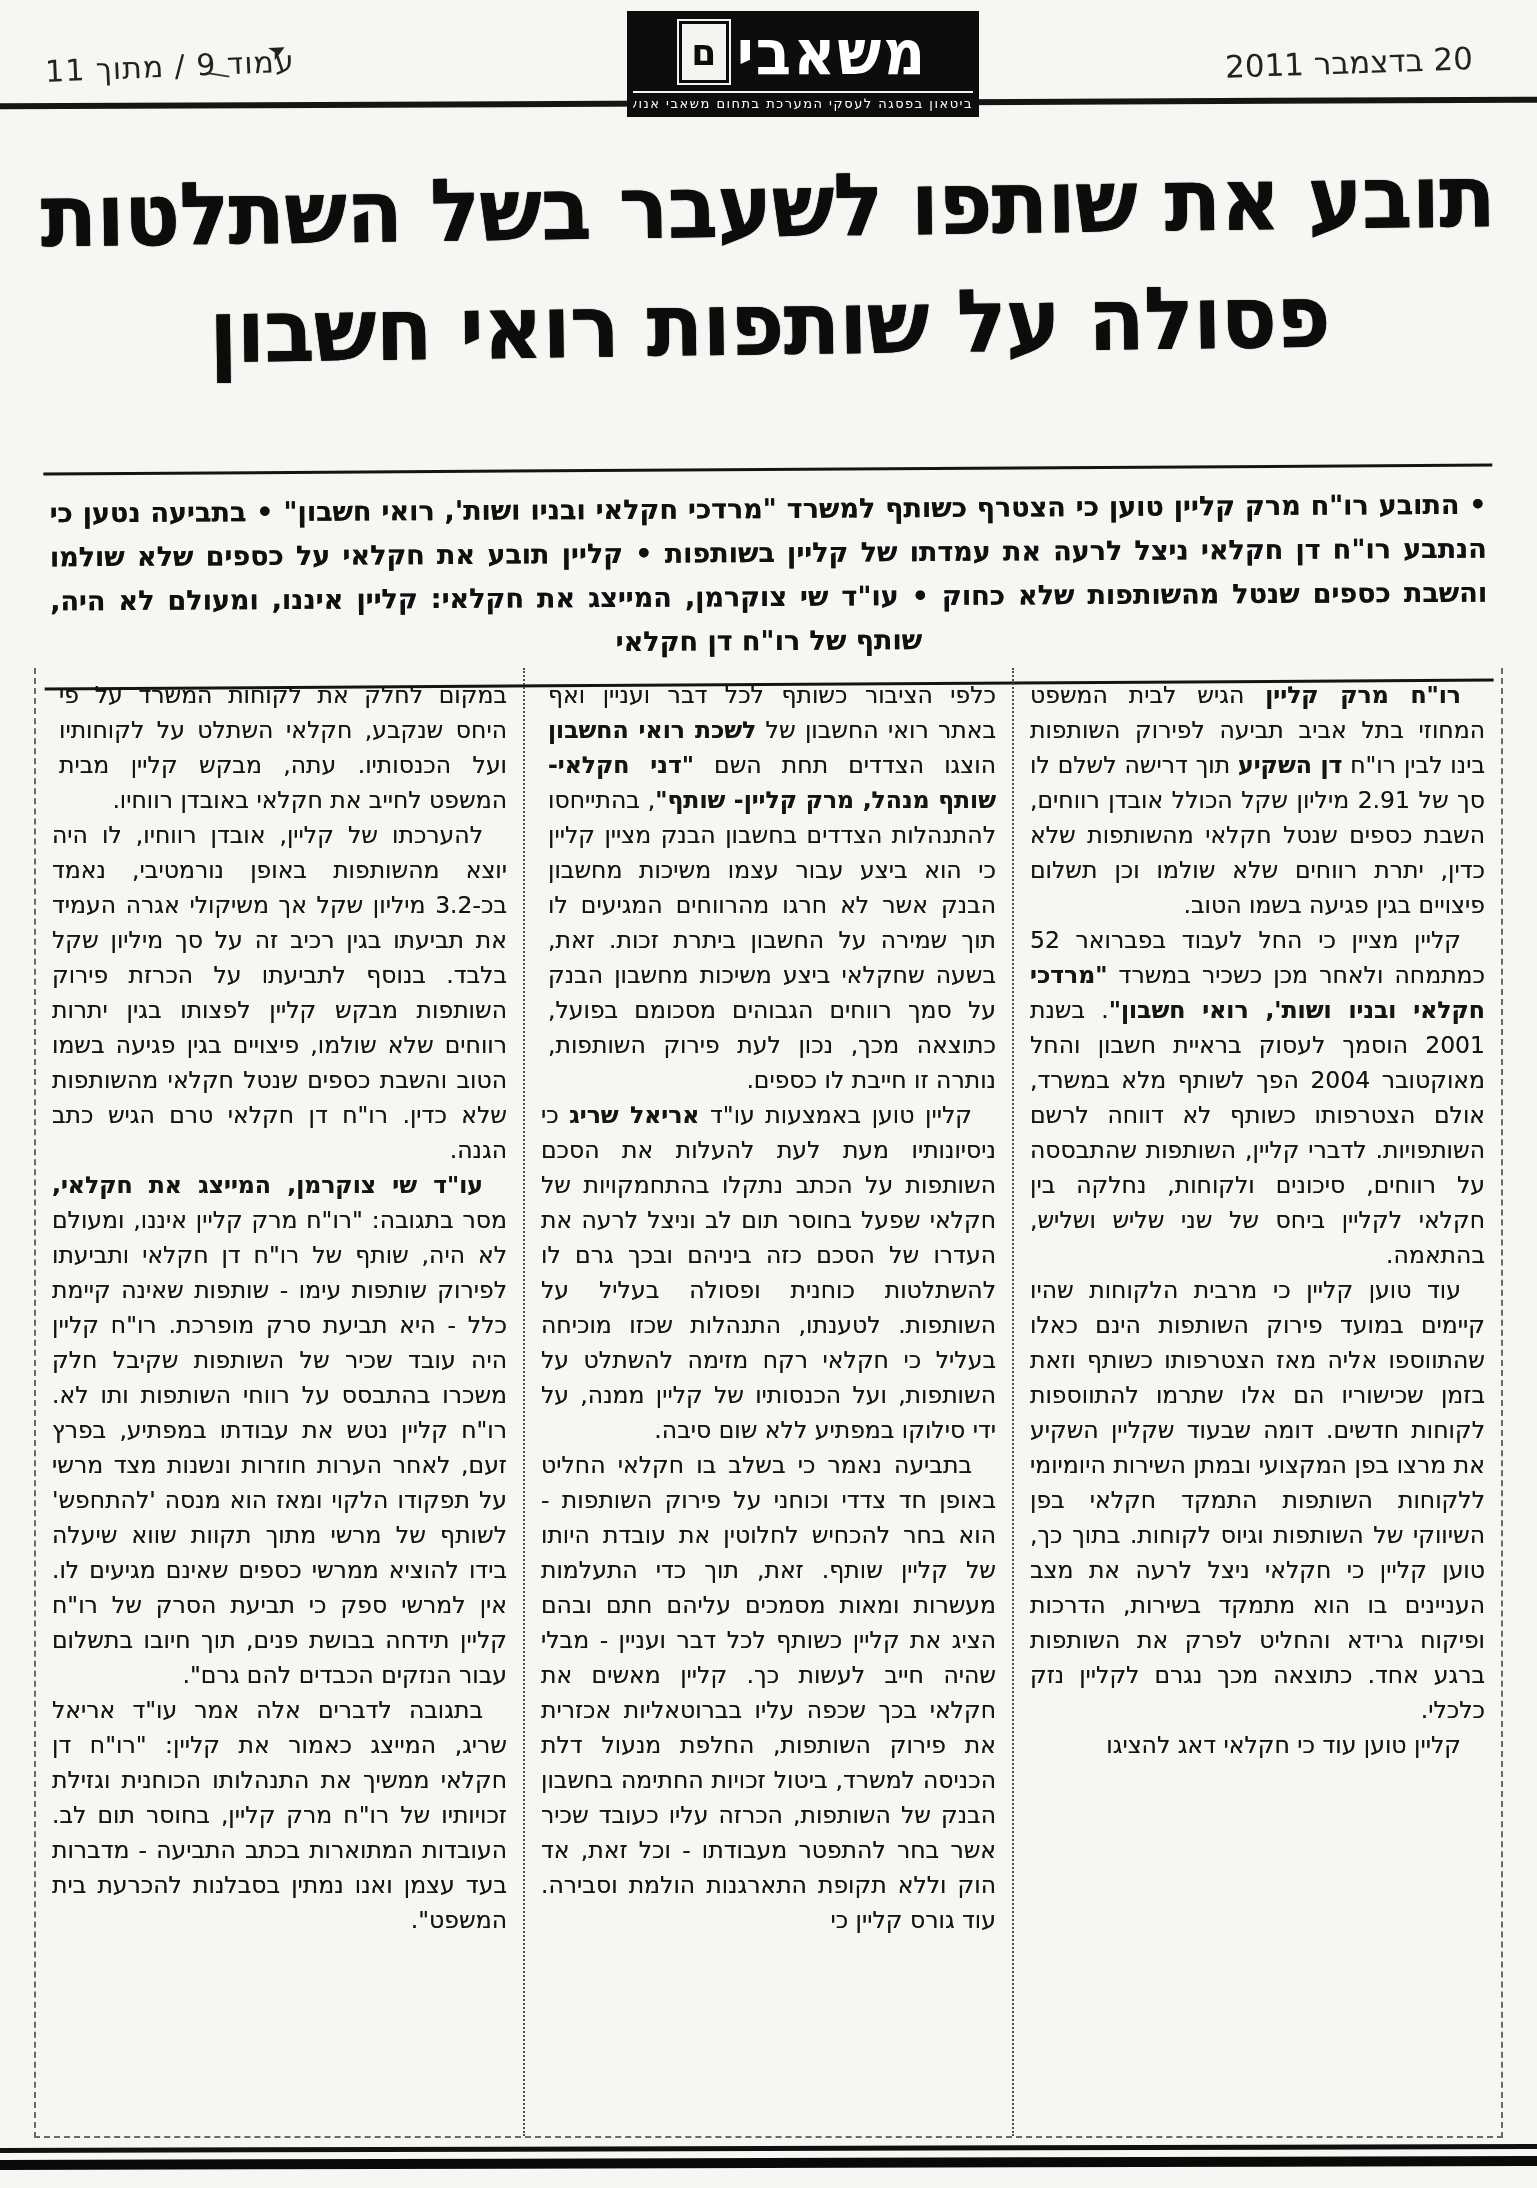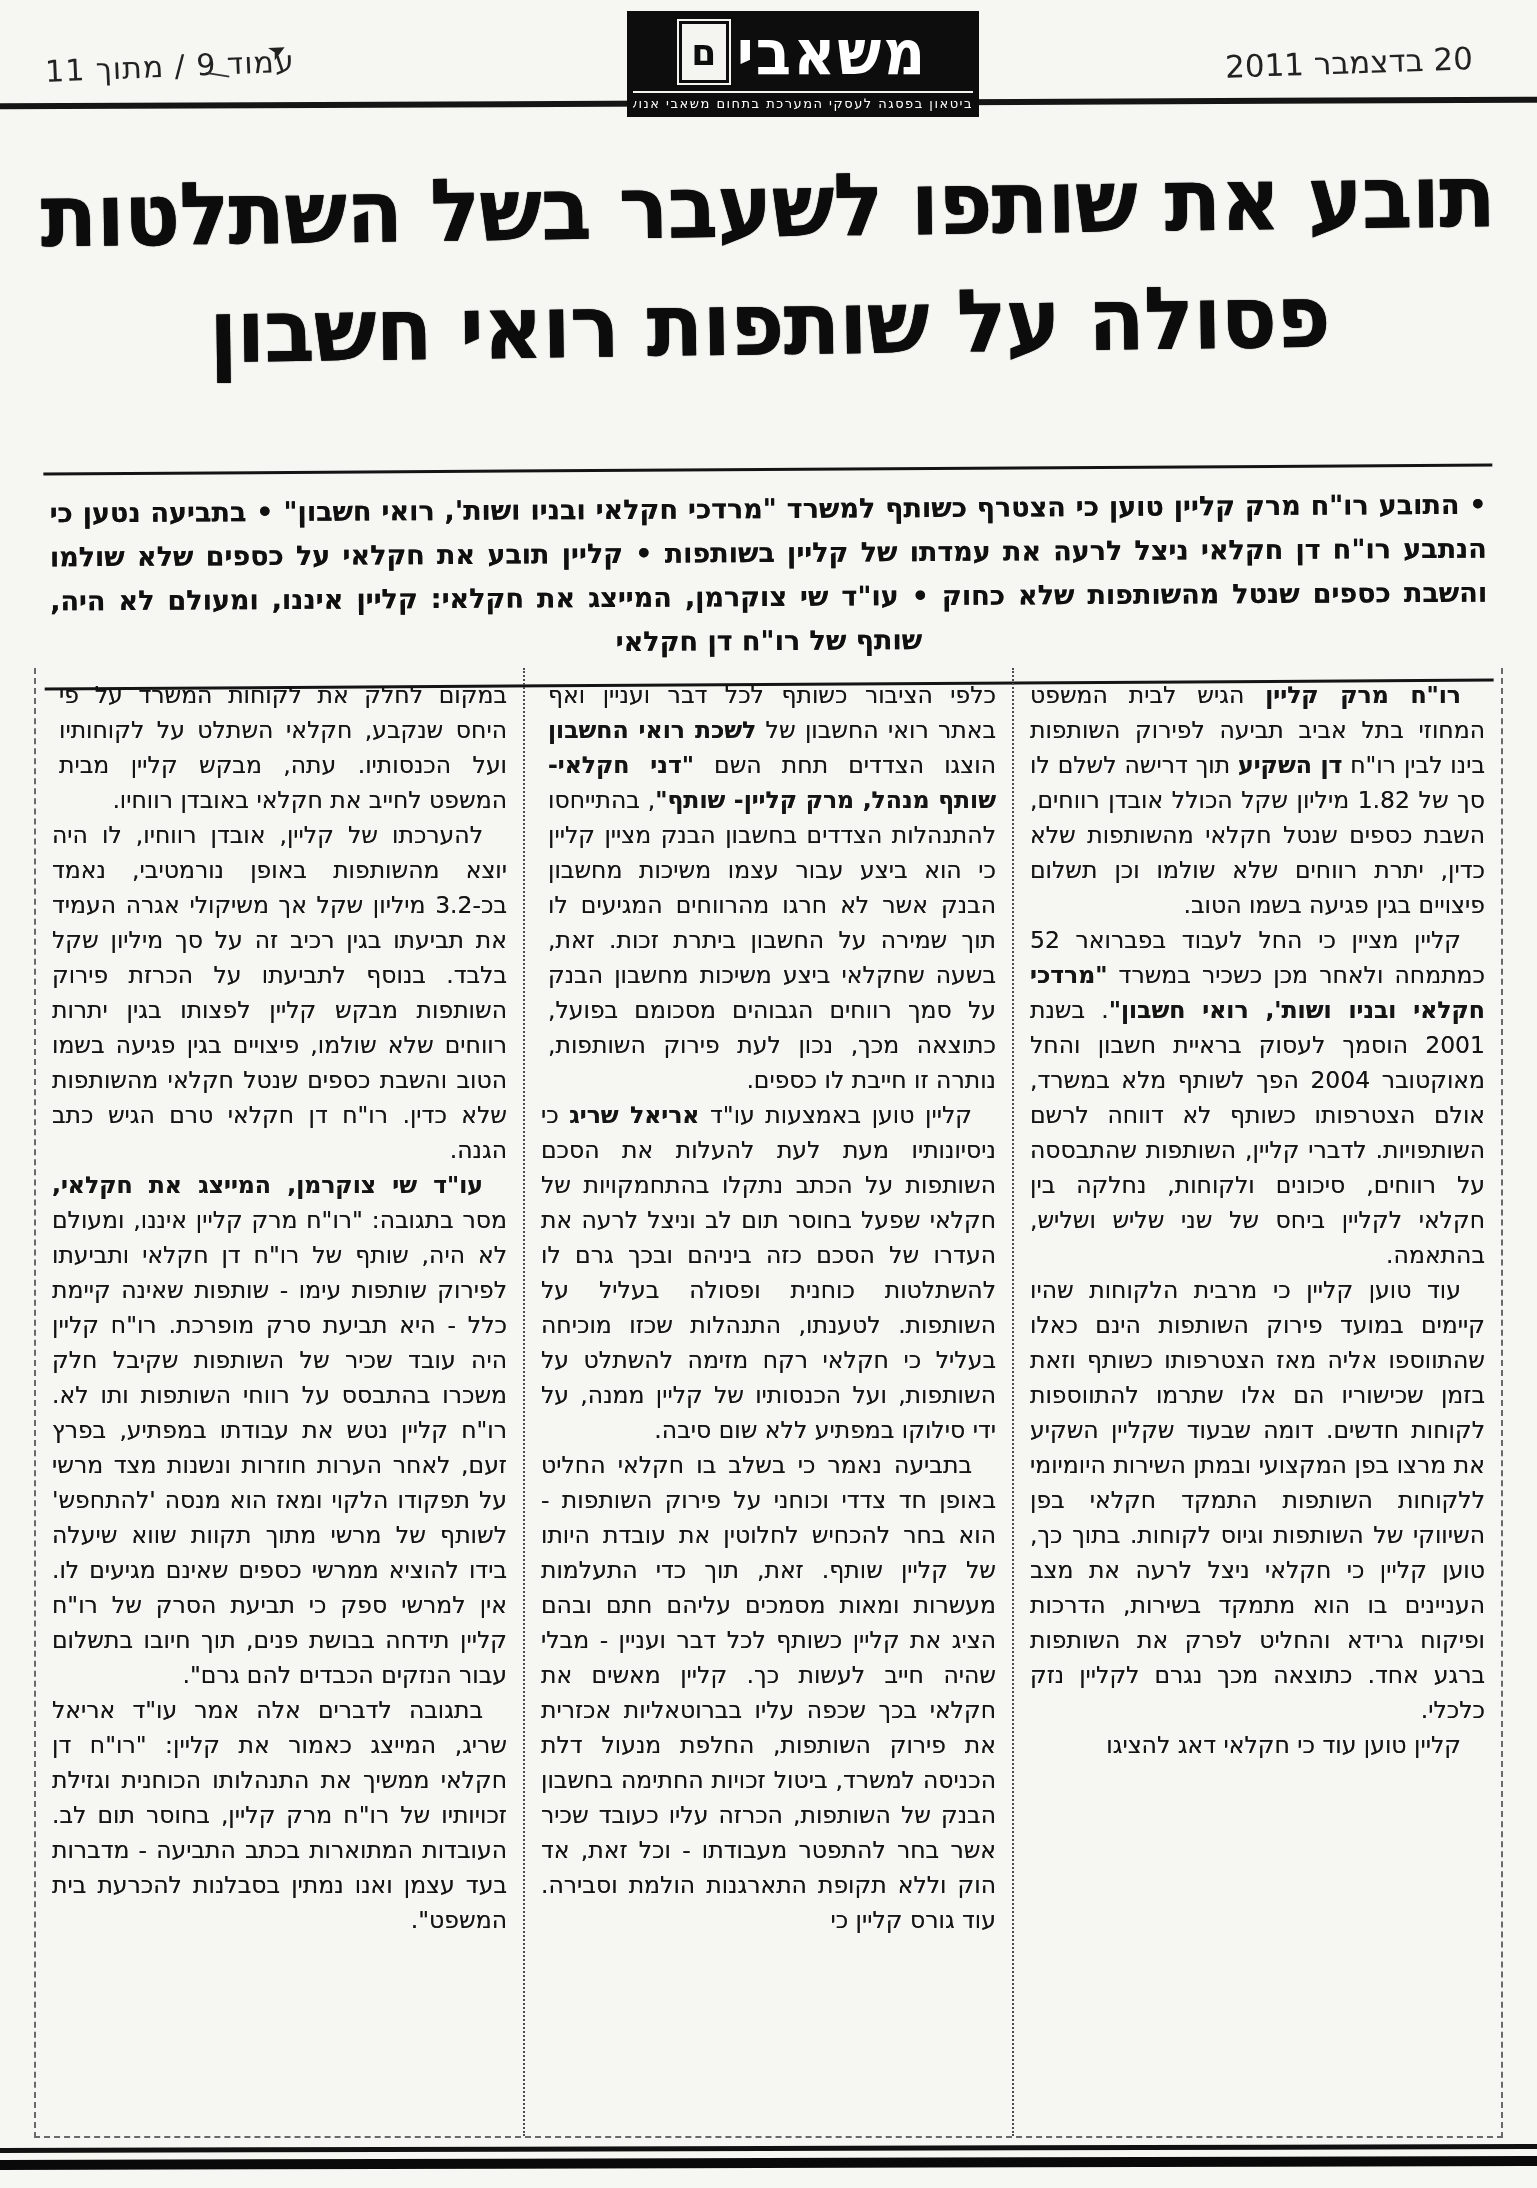--- a/index.html
+++ b/index.html
@@ -118,21 +118,21 @@
     <div class="l">תובע את שותפו לשעבר בשל השתלטות</div>
     <div class="l">פסולה על שותפות רואי חשבון</div>
   </div>
 
   <div class="standfirst">
     <p>• התובע רו"ח מרק קליין טוען כי הצטרף כשותף למשרד "מרדכי חקלאי ובניו ושות', רואי חשבון" • בתביעה נטען כי הנתבע רו"ח דן חקלאי ניצל לרעה את עמדתו של קליין בשותפות • קליין תובע את חקלאי על כספים שלא שולמו והשבת כספים שנטל מהשותפות שלא כחוק • עו"ד שי צוקרמן, המייצג את חקלאי: קליין איננו, ומעולם לא היה, שותף של רו"ח דן חקלאי</p>
   </div>
 
   <div class="article">
     <div class="col">
-        <p><span class="b">רו"ח מרק קליין</span><span> הגיש לבית המשפט המחוזי בתל אביב תביעה לפירוק השותפות בינו לבין רו"ח </span><span class="b">דן השקיע</span><span> תוך דרישה לשלם לו סך של 1.82 מיליון שקל הכולל אובדן רווחים, השבת כספים שנטל חקלאי מהשותפות שלא כדין, יתרת רווחים שלא שולמו וכן תשלום פיצויים בגין פגיעה בשמו הטוב.</span></p>
+        <p><span class="b">רו"ח מרק קליין</span><span> הגיש לבית המשפט המחוזי בתל אביב תביעה לפירוק השותפות בינו לבין רו"ח </span><span class="b">דן השקיע</span><span> תוך דרישה לשלם לו סך של 2.91 מיליון שקל הכולל אובדן רווחים, השבת כספים שנטל חקלאי מהשותפות שלא כדין, יתרת רווחים שלא שולמו וכן תשלום פיצויים בגין פגיעה בשמו הטוב.</span></p>
         <p><span>קליין מציין כי החל לעבוד בפברואר 52 כמתמחה ולאחר מכן כשכיר במשרד </span><span class="b">"מרדכי חקלאי ובניו ושות', רואי חשבון"</span><span>. בשנת 2001 הוסמך לעסוק בראיית חשבון והחל מאוקטובר 2004 הפך לשותף מלא במשרד, אולם הצטרפותו כשותף לא דווחה לרשם השותפויות. לדברי קליין, השותפות שהתבססה על רווחים, סיכונים ולקוחות, נחלקה בין חקלאי לקליין ביחס של שני שליש ושליש, בהתאמה.</span></p>
         <p><span>עוד טוען קליין כי מרבית הלקוחות שהיו קיימים במועד פירוק השותפות הינם כאלו שהתווספו אליה מאז הצטרפותו כשותף וזאת בזמן שכישוריו הם אלו שתרמו להתווספות לקוחות חדשים. דומה שבעוד שקליין השקיע את מרצו בפן המקצועי ובמתן השירות היומיומי ללקוחות השותפות התמקד חקלאי בפן השיווקי של השותפות וגיוס לקוחות. בתוך כך, טוען קליין כי חקלאי ניצל לרעה את מצב העניינים בו הוא מתמקד בשירות, הדרכות ופיקוח גרידא והחליט לפרק את השותפות ברגע אחד. כתוצאה מכך נגרם לקליין נזק כלכלי.</span></p>
         <p><span>קליין טוען עוד כי חקלאי דאג להציגו</span></p>
       </div>
     <div class="col">
         <p class="cont"><span>כלפי הציבור כשותף לכל דבר ועניין ואף באתר רואי החשבון של </span><span class="b">לשכת רואי החשבון</span><span> הוצגו הצדדים תחת השם </span><span class="b">"דני חקלאי- שותף מנהל, מרק קליין- שותף"</span><span>, בהתייחסו להתנהלות הצדדים בחשבון הבנק מציין קליין כי הוא ביצע עבור עצמו משיכות מחשבון הבנק אשר לא חרגו מהרווחים המגיעים לו תוך שמירה על החשבון ביתרת זכות. זאת, בשעה שחקלאי ביצע משיכות מחשבון הבנק על סמך רווחים הגבוהים מסכומם בפועל, כתוצאה מכך, נכון לעת פירוק השותפות, נותרה זו חייבת לו כספים.</span></p>
         <p><span>קליין טוען באמצעות עו"ד </span><span class="b">אריאל שריג</span><span> כי ניסיונותיו מעת לעת להעלות את הסכם השותפות על הכתב נתקלו בהתחמקויות של חקלאי שפעל בחוסר תום לב וניצל לרעה את העדרו של הסכם כזה ביניהם ובכך גרם לו להשתלטות כוחנית ופסולה בעליל על השותפות. לטענתו, התנהלות שכזו מוכיחה בעליל כי חקלאי רקח מזימה להשתלט על השותפות, ועל הכנסותיו של קליין ממנה, על ידי סילוקו במפתיע ללא שום סיבה.</span></p>
         <p><span>בתביעה נאמר כי בשלב בו חקלאי החליט באופן חד צדדי וכוחני על פירוק השותפות - הוא בחר להכחיש לחלוטין את עובדת היותו של קליין שותף. זאת, תוך כדי התעלמות מעשרות ומאות מסמכים עליהם חתם ובהם הציג את קליין כשותף לכל דבר ועניין - מבלי שהיה חייב לעשות כך. קליין מאשים את חקלאי בכך שכפה עליו בברוטאליות אכזרית את פירוק השותפות, החלפת מנעול דלת הכניסה למשרד, ביטול זכויות החתימה בחשבון הבנק של השותפות, הכרזה עליו כעובד שכיר אשר בחר להתפטר מעבודתו - וכל זאת, אד הוק וללא תקופת התארגנות הולמת וסבירה. עוד גורס קליין כי</span></p>
       </div>
     <div class="col">

